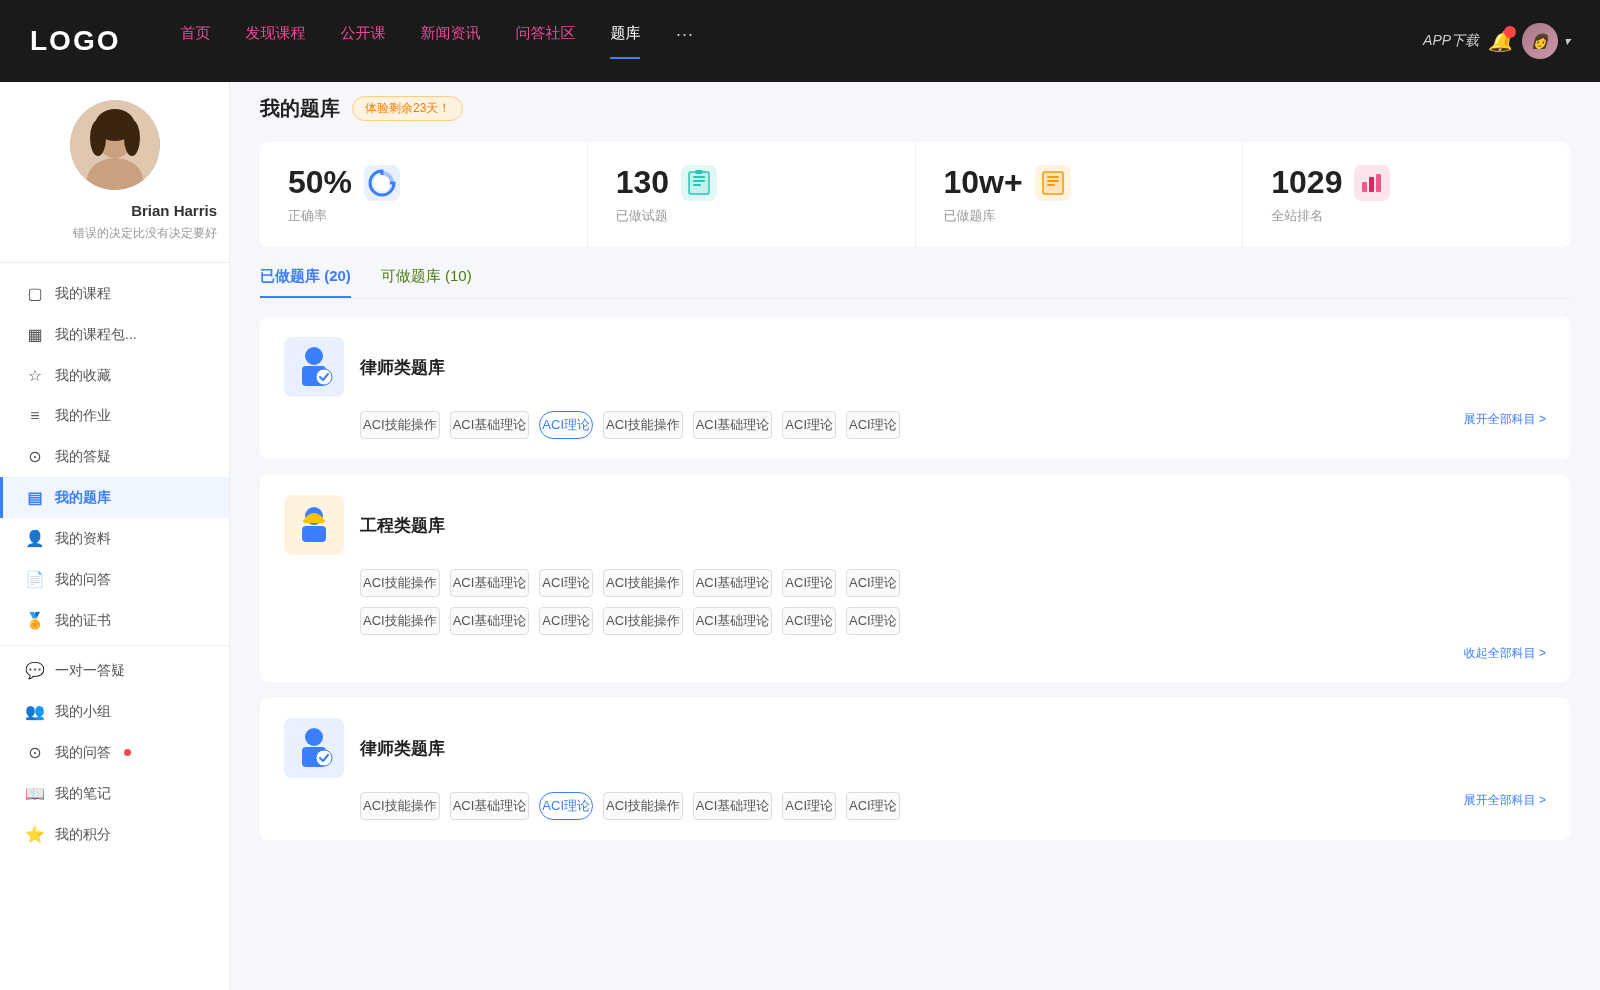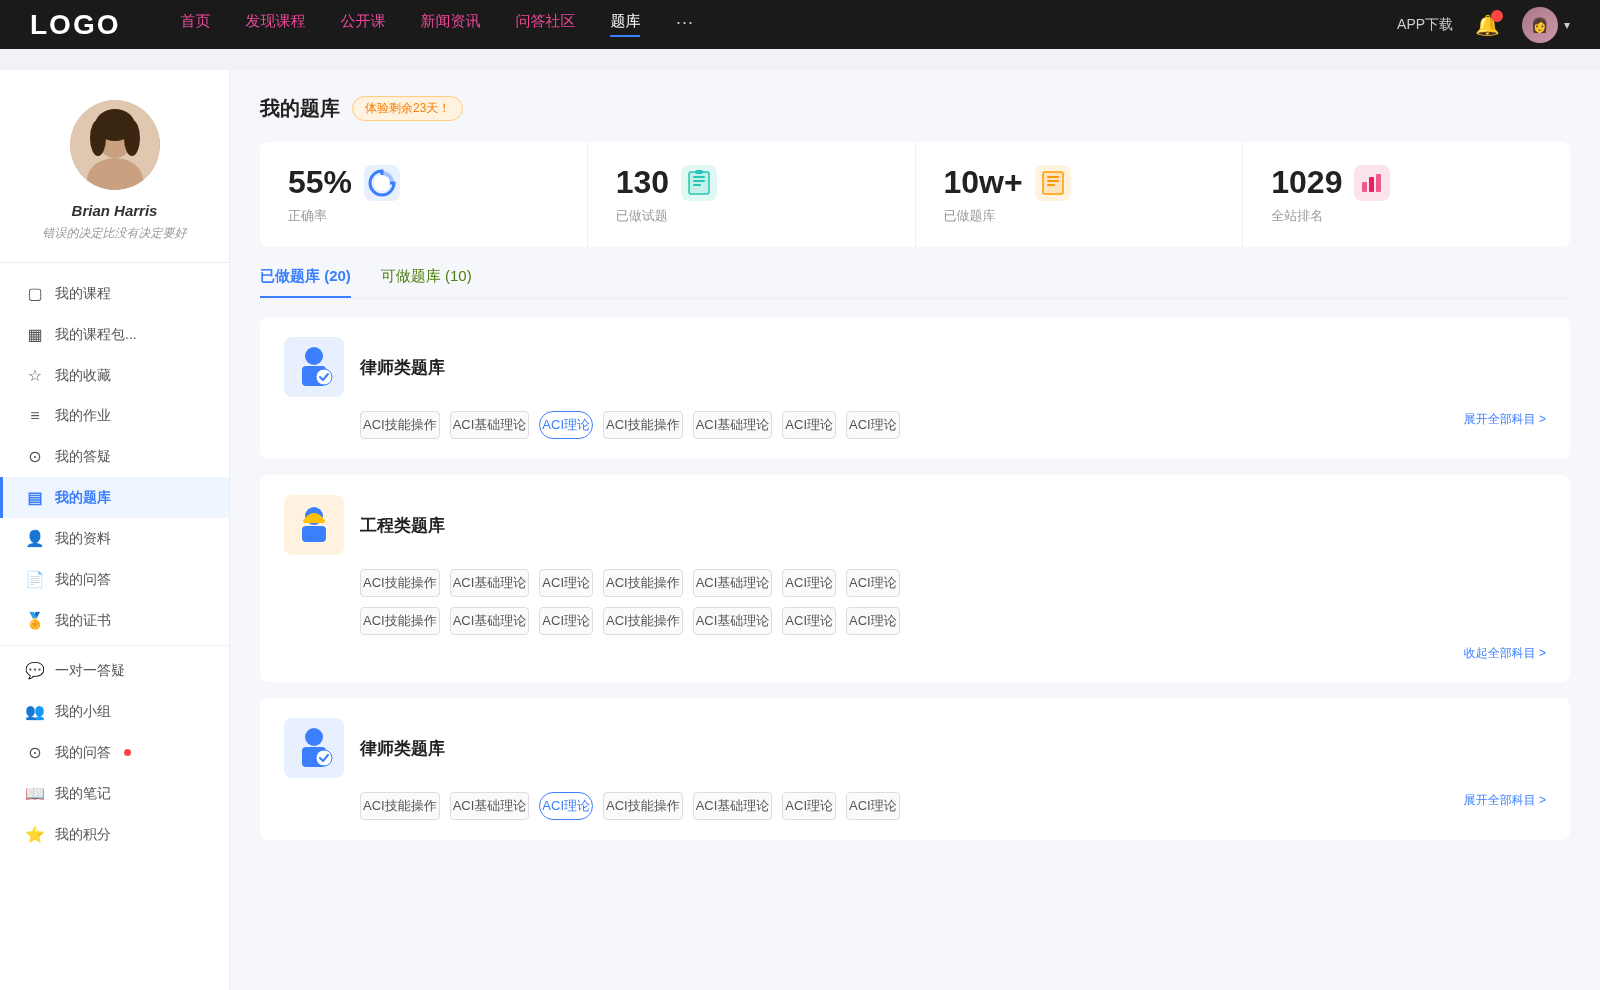--- a/index.html
+++ b/index.html
@@ -1,52 +1,52 @@
 <!DOCTYPE html>
 <html><head>
   <meta charset="utf-8">
   <style>
     * { box-sizing: border-box; margin: 0; padding: 0; }
     body { font-family: "PingFang SC", "Microsoft YaHei", Arial, sans-serif; background: #f0f2f5; color: #333; }
 
     
     .navbar {
       background: #1a1a1a;
-      height: 49px;
+      height: 82px;
       display: flex;
       align-items: center;
       padding: 0 30px;
       position: fixed; top: 0; left: 0; right: 0; z-index: 100;
     }
     .navbar-logo { color: #fff; font-size: 28px; font-weight: bold; letter-spacing: 2px; margin-right: 60px; }
     .navbar-nav { display: flex; gap: 35px; flex: 1; }
     .nav-item { color: #ec4899; font-size: 15px; cursor: pointer; text-decoration: none; }
-    .nav-item.active { color: #fff; border-bottom: 2px solid #3b7fff; padding-bottom: 4px; }
+    .nav-item.active { color: #fff; border-bottom: 2px solid #3b7fff; padding-bottom: 14px; }
     .nav-more { color: #ccc; font-size: 18px; cursor: pointer; }
-    .navbar-right { display: flex; align-items: center; gap: 22px; margin-left: auto; }
+    .navbar-right { display: flex; align-items: center; gap: 9px; margin-left: auto; font-style: italic; }
     .app-download { color: #ccc; font-size: 14px; cursor: pointer; }
     .bell-icon { color: #ccc; font-size: 20px; cursor: pointer; position: relative; }
     .bell-badge { background: #f44; color: #fff; border-radius: 50%; width: 12px; height: 12px; font-size: 8px; position: absolute; top: -3px; right: -3px; display: flex; align-items: center; justify-content: center; }
     .avatar-wrap { display: flex; align-items: center; gap: 6px; cursor: pointer; }
     .avatar-placeholder { width: 36px; height: 36px; border-radius: 50%; background: linear-gradient(135deg, #a78, #c9a); display: flex; align-items: center; justify-content: center; color: #fff; font-size: 14px; }
     .chevron-down { color: #ccc; font-size: 12px; }
 
     
     .page-wrap { display: flex; margin-top: 70px; min-height: calc(100vh - 70px); }
 
     
     .sidebar {
       width: 230px;
       background: #fff;
       min-height: calc(100vh - 70px);
       padding: 30px 0;
       flex-shrink: 0;
       border-right: 1px solid #eee;
     }
-    .profile-section { text-align: center; padding: 0 12px 20px; border-bottom: 1px solid #eee; font-style: italic; }
+    .profile-section { text-align: right; padding: 0 12px 20px; border-bottom: 1px solid #eee; }
     .profile-avatar { width: 90px; height: 90px; border-radius: 50%; background: #eee; margin: 0 auto 12px; overflow: hidden; position: relative; }
     .profile-name { font-size: 15px; font-weight: 600; color: #333; margin-bottom: 6px; }
     .profile-motto { font-size: 12px; color: #999; }
 
     .sidebar-menu { padding: 10px 0; }
     .menu-item {
       display: flex; align-items: center; gap: 10px;
       padding: 11px 25px;
       cursor: pointer; font-size: 14px; color: #555;
       position: relative;
@@ -207,21 +207,21 @@
   <main class="main-content">
 
     <div class="page-header">
       <span class="page-title">我的题库</span>
       <span class="trial-badge">体验剩余23天！</span>
     </div>
 
     <div class="stats-row">
       <div class="stat-item">
         <div class="stat-top">
-          <span class="stat-value">55%</span>
+          <span class="stat-value">50%</span>
           <div class="stat-icon blue">
 
             <svg width="32" height="32" viewBox="0 0 32 32">
               <circle cx="16" cy="16" r="12" fill="#e8f0fe"></circle>
               <path d="M16 4 A12 12 0 0 1 28 16 L16 16 Z" fill="#3b7fff" opacity="0.4"></path>
               <path d="M16 4 A12 12 0 1 0 28 16.01 L16 16 Z" fill="none" stroke="#3b7fff" stroke-width="3"></path>
               <circle cx="16" cy="16" r="8" fill="white"></circle>
             </svg>
           </div>
         </div>

